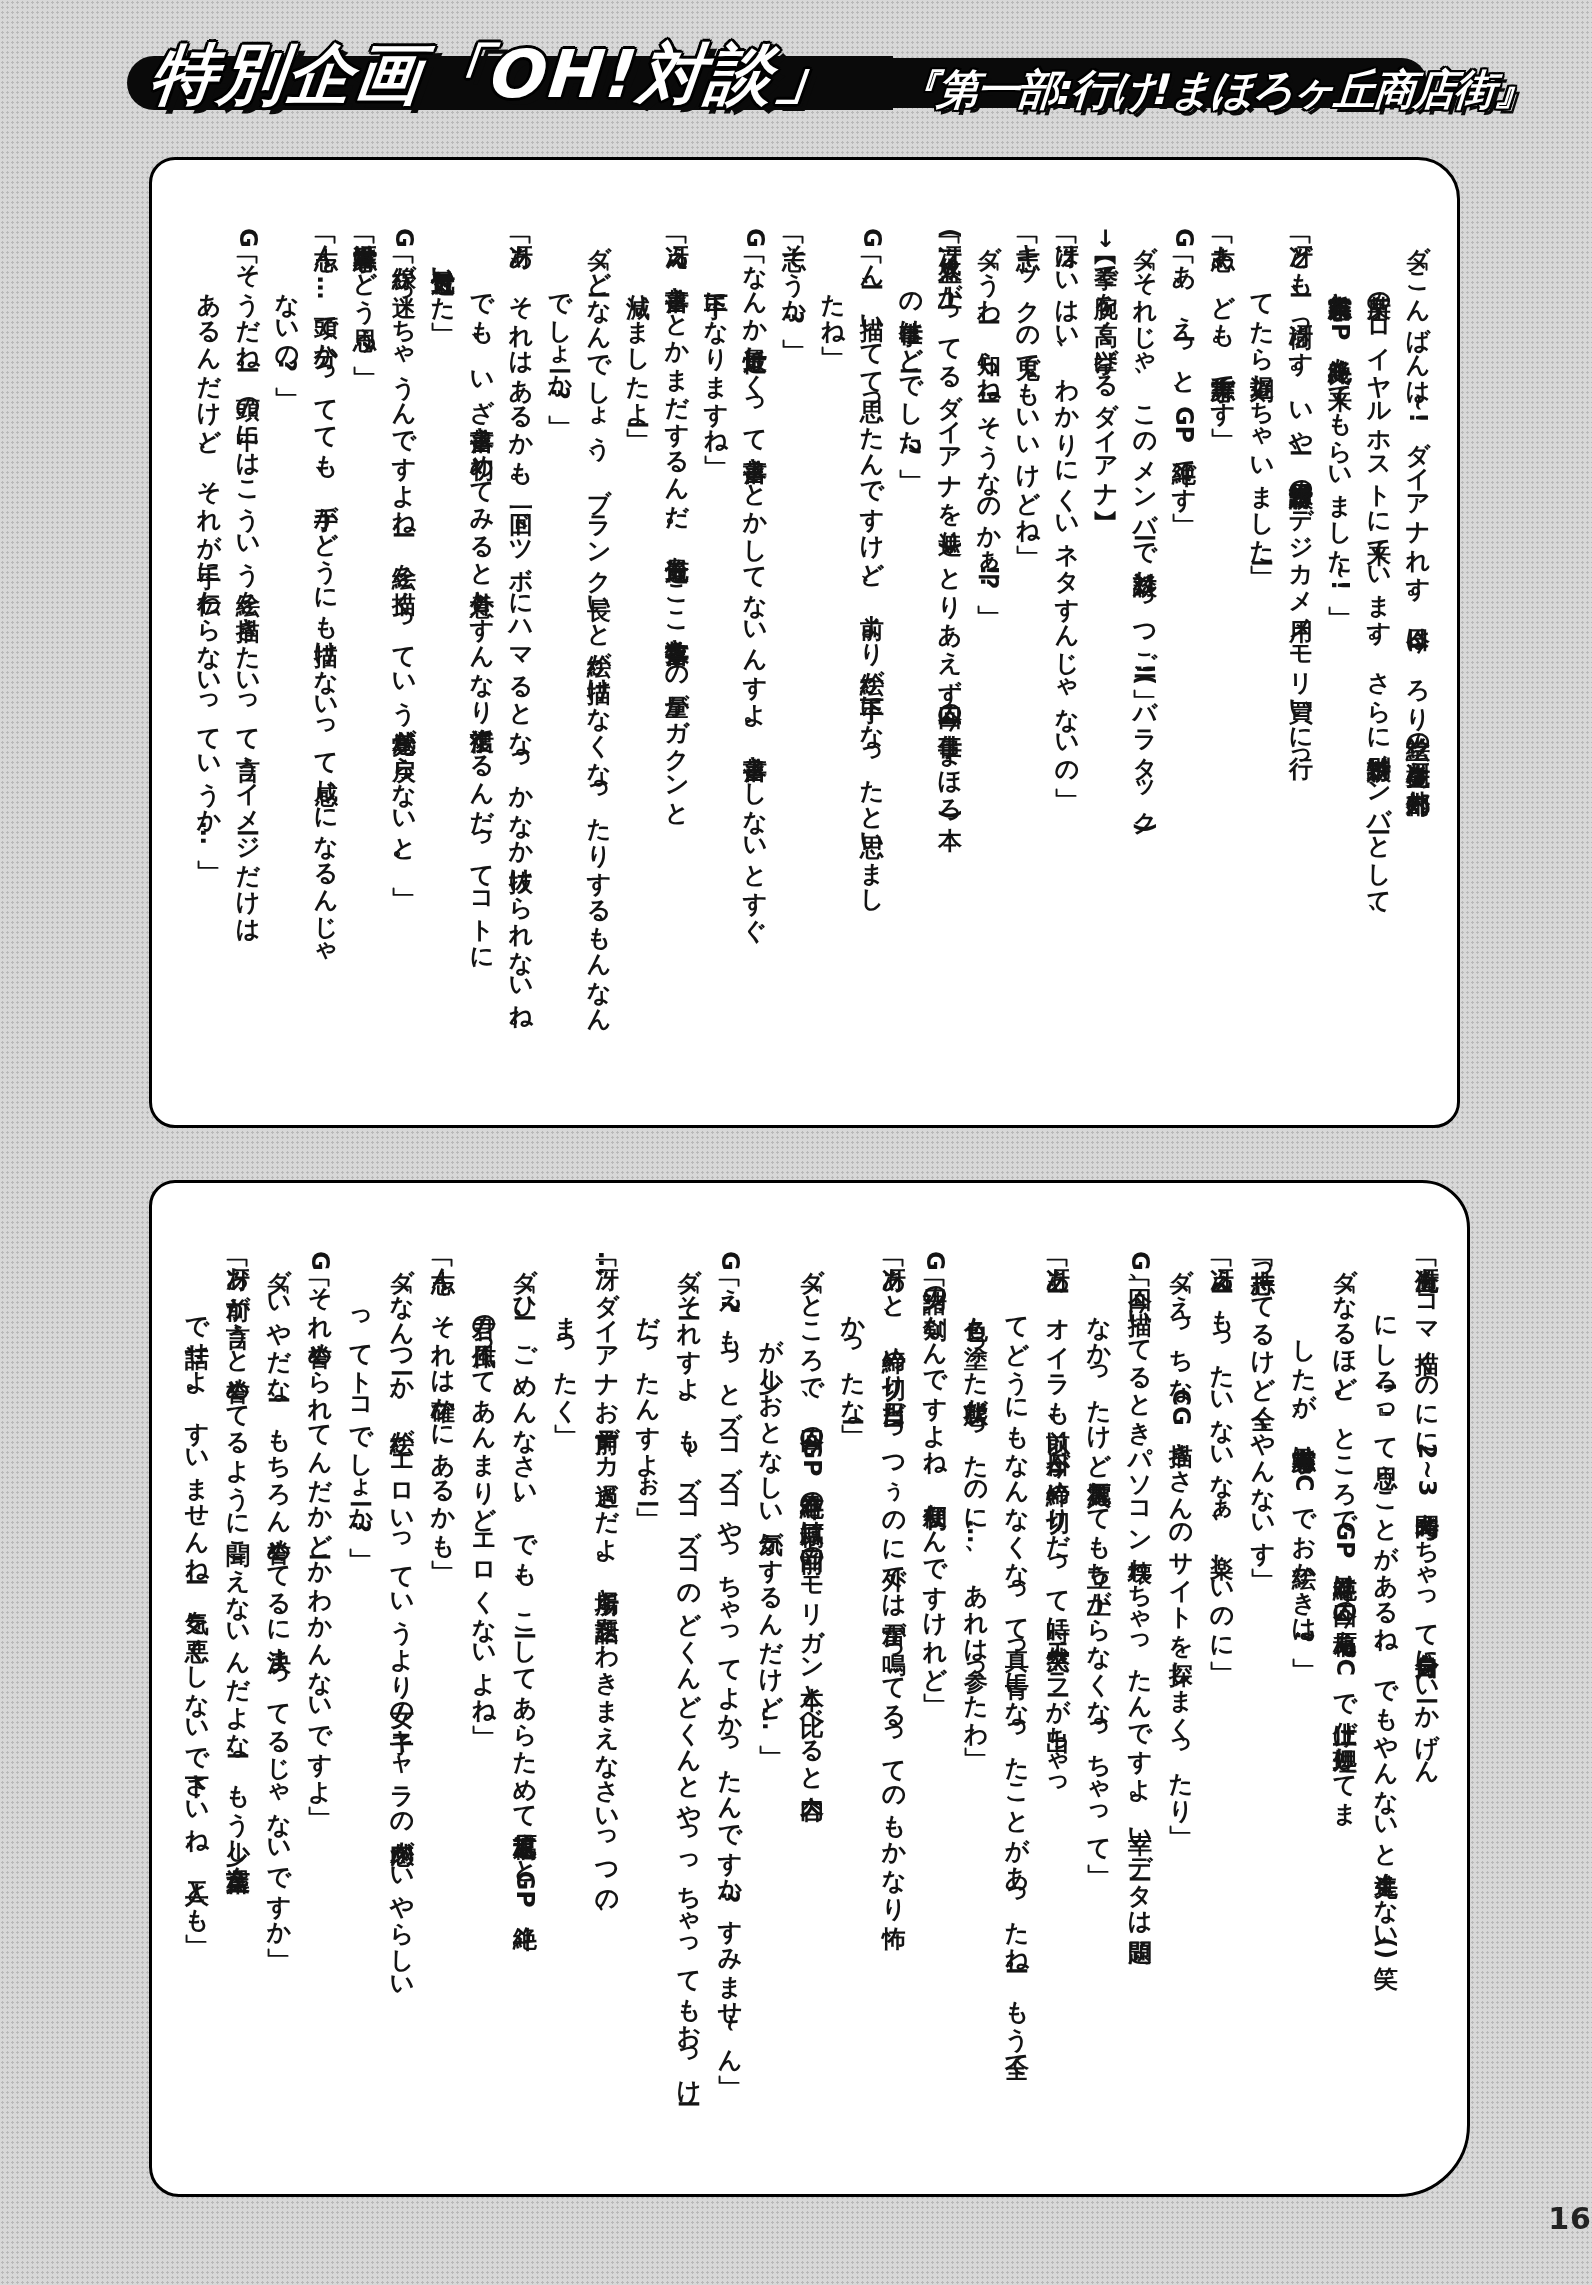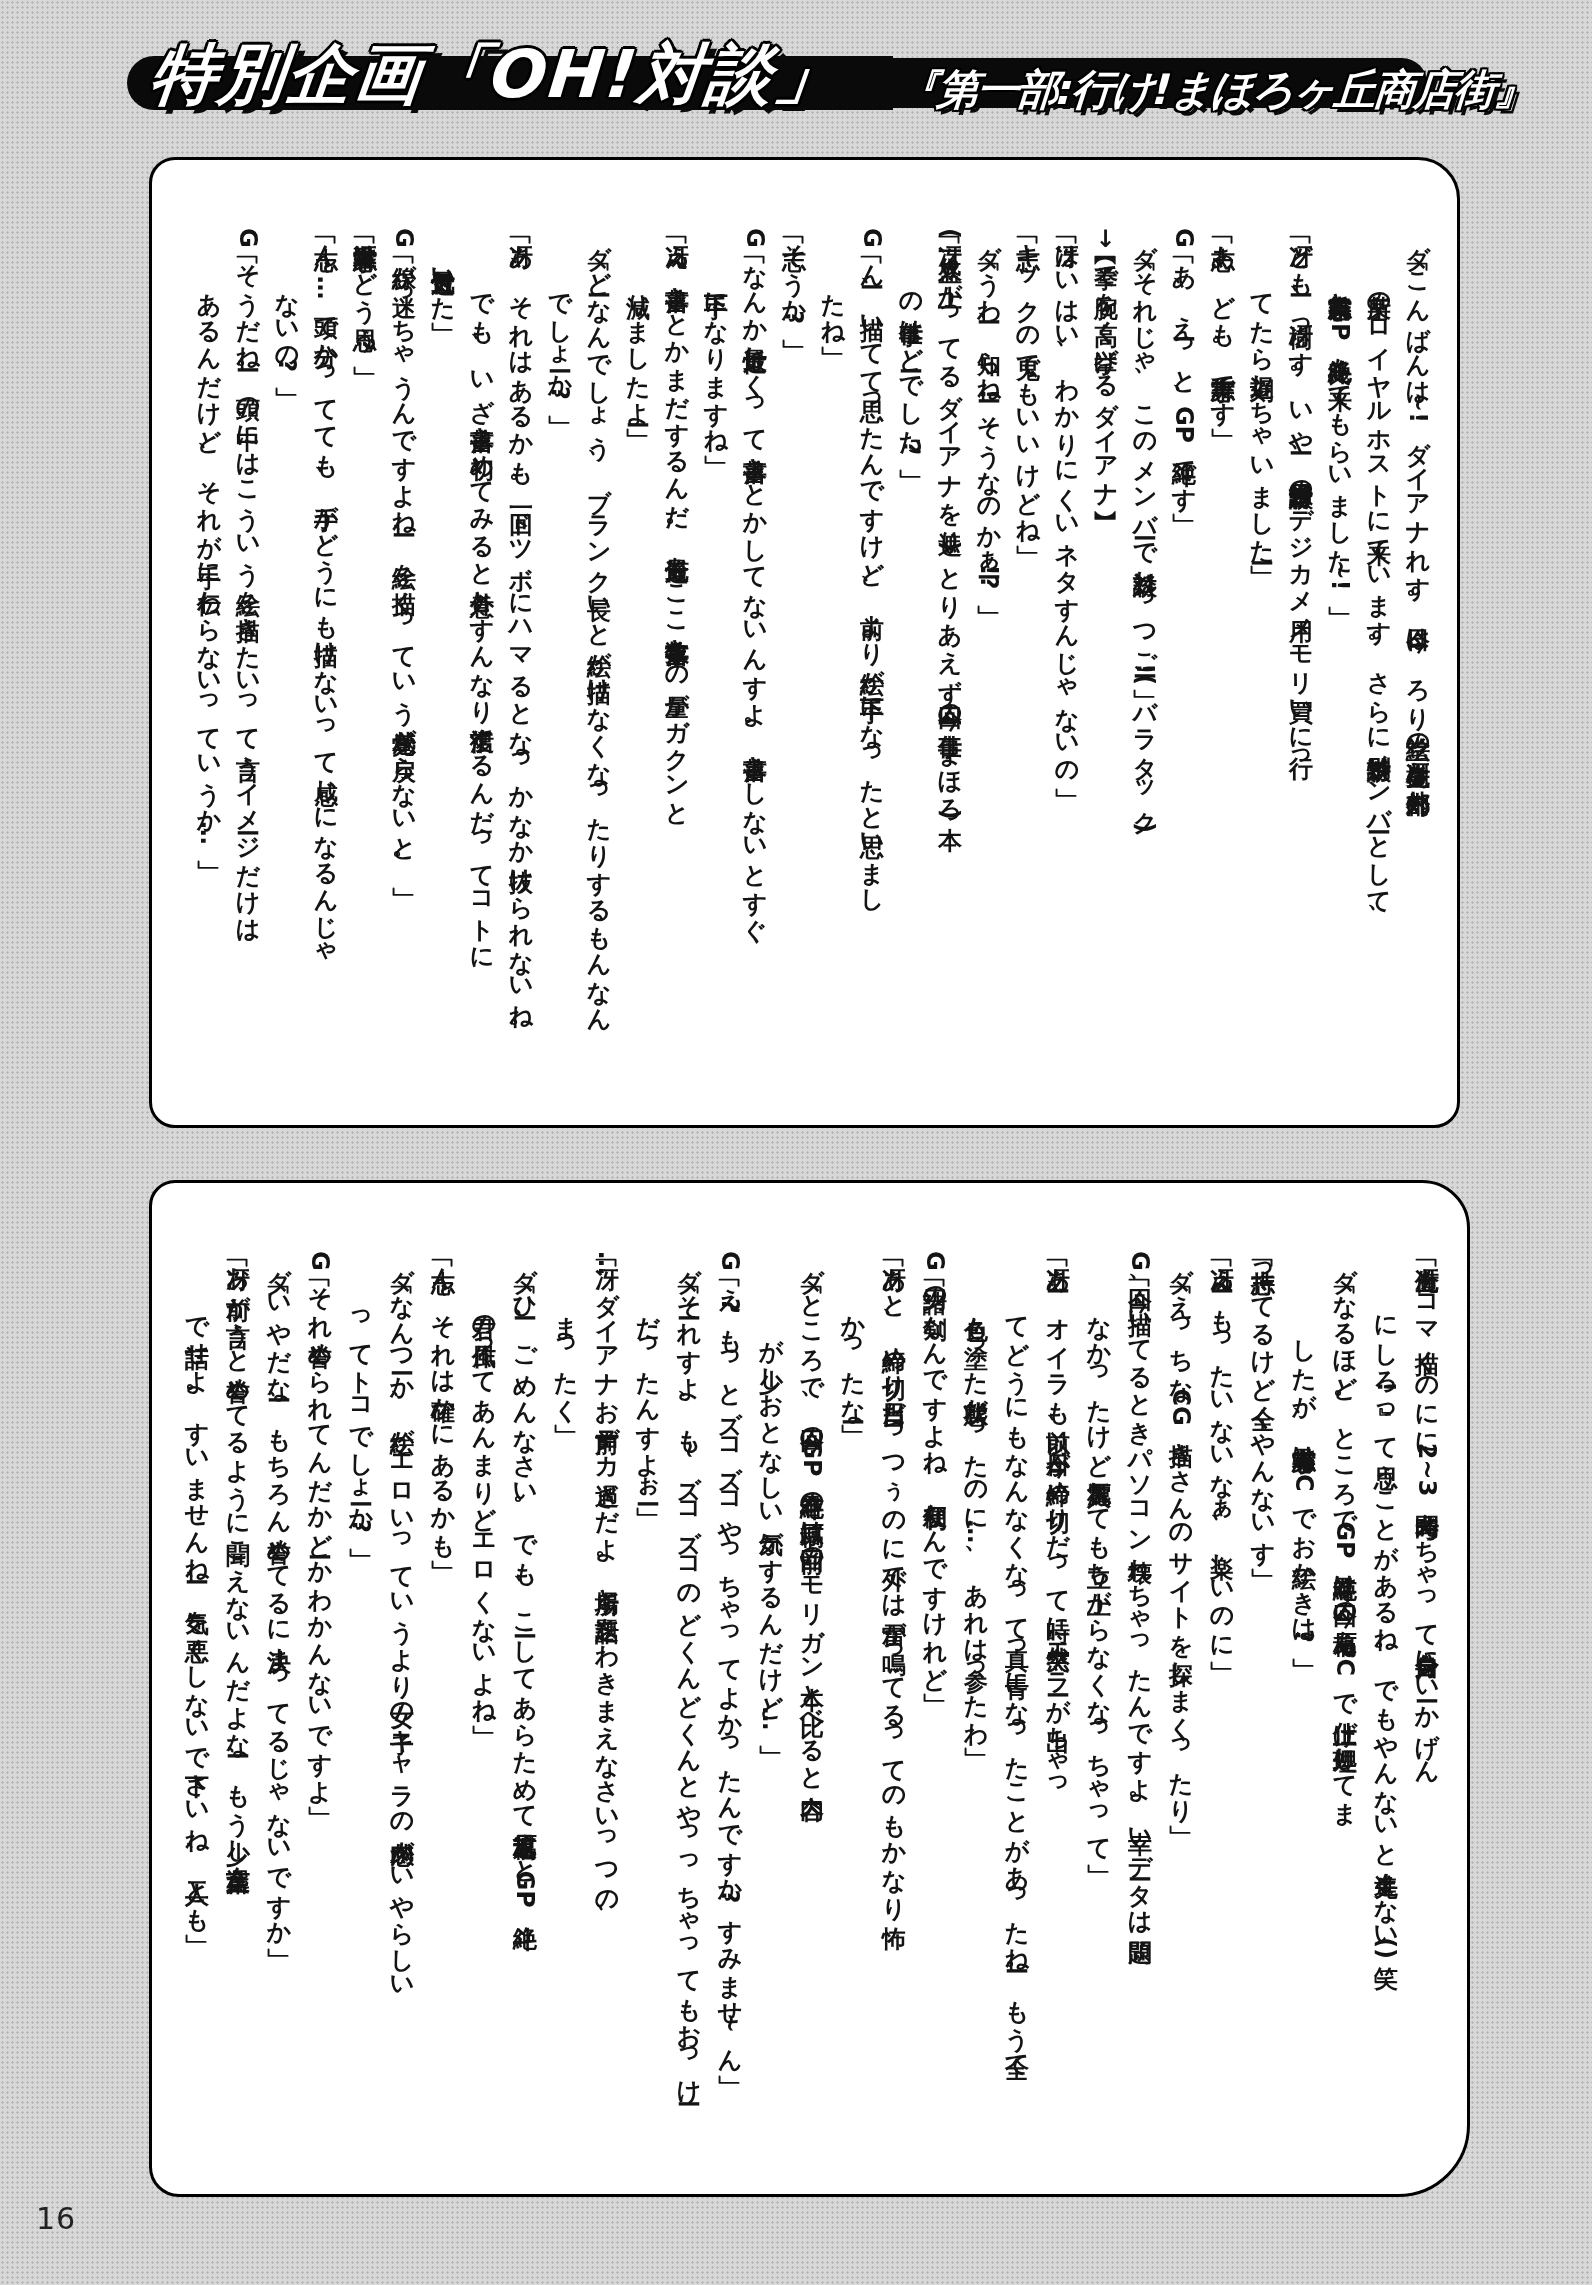--- a/index.html
+++ b/index.html
@@ -47,21 +47,21 @@
     overflow:hidden;
   }
   .box1 .vtext { line-height:39px; }
   .box2 .vtext { line-height:41px; }
   .col { white-space:nowrap; letter-spacing:0; }
   .ind1 { padding-top:24px; }
   .ind2 { padding-top:48px; }
   .ind3 { padding-top:72px; }
   .page-number {
     position:absolute; top:2201px; left:0; width:100%;
-    text-align:left; font-size:30px; font-weight:400;
+    text-align:right; font-size:30px; font-weight:700;
     letter-spacing:1px; color:#222222;padding-left:36px;
   }
 </style>
 </head>
 <body>
 
 <div>
 
   <header>
     <div class="band band1"></div>

